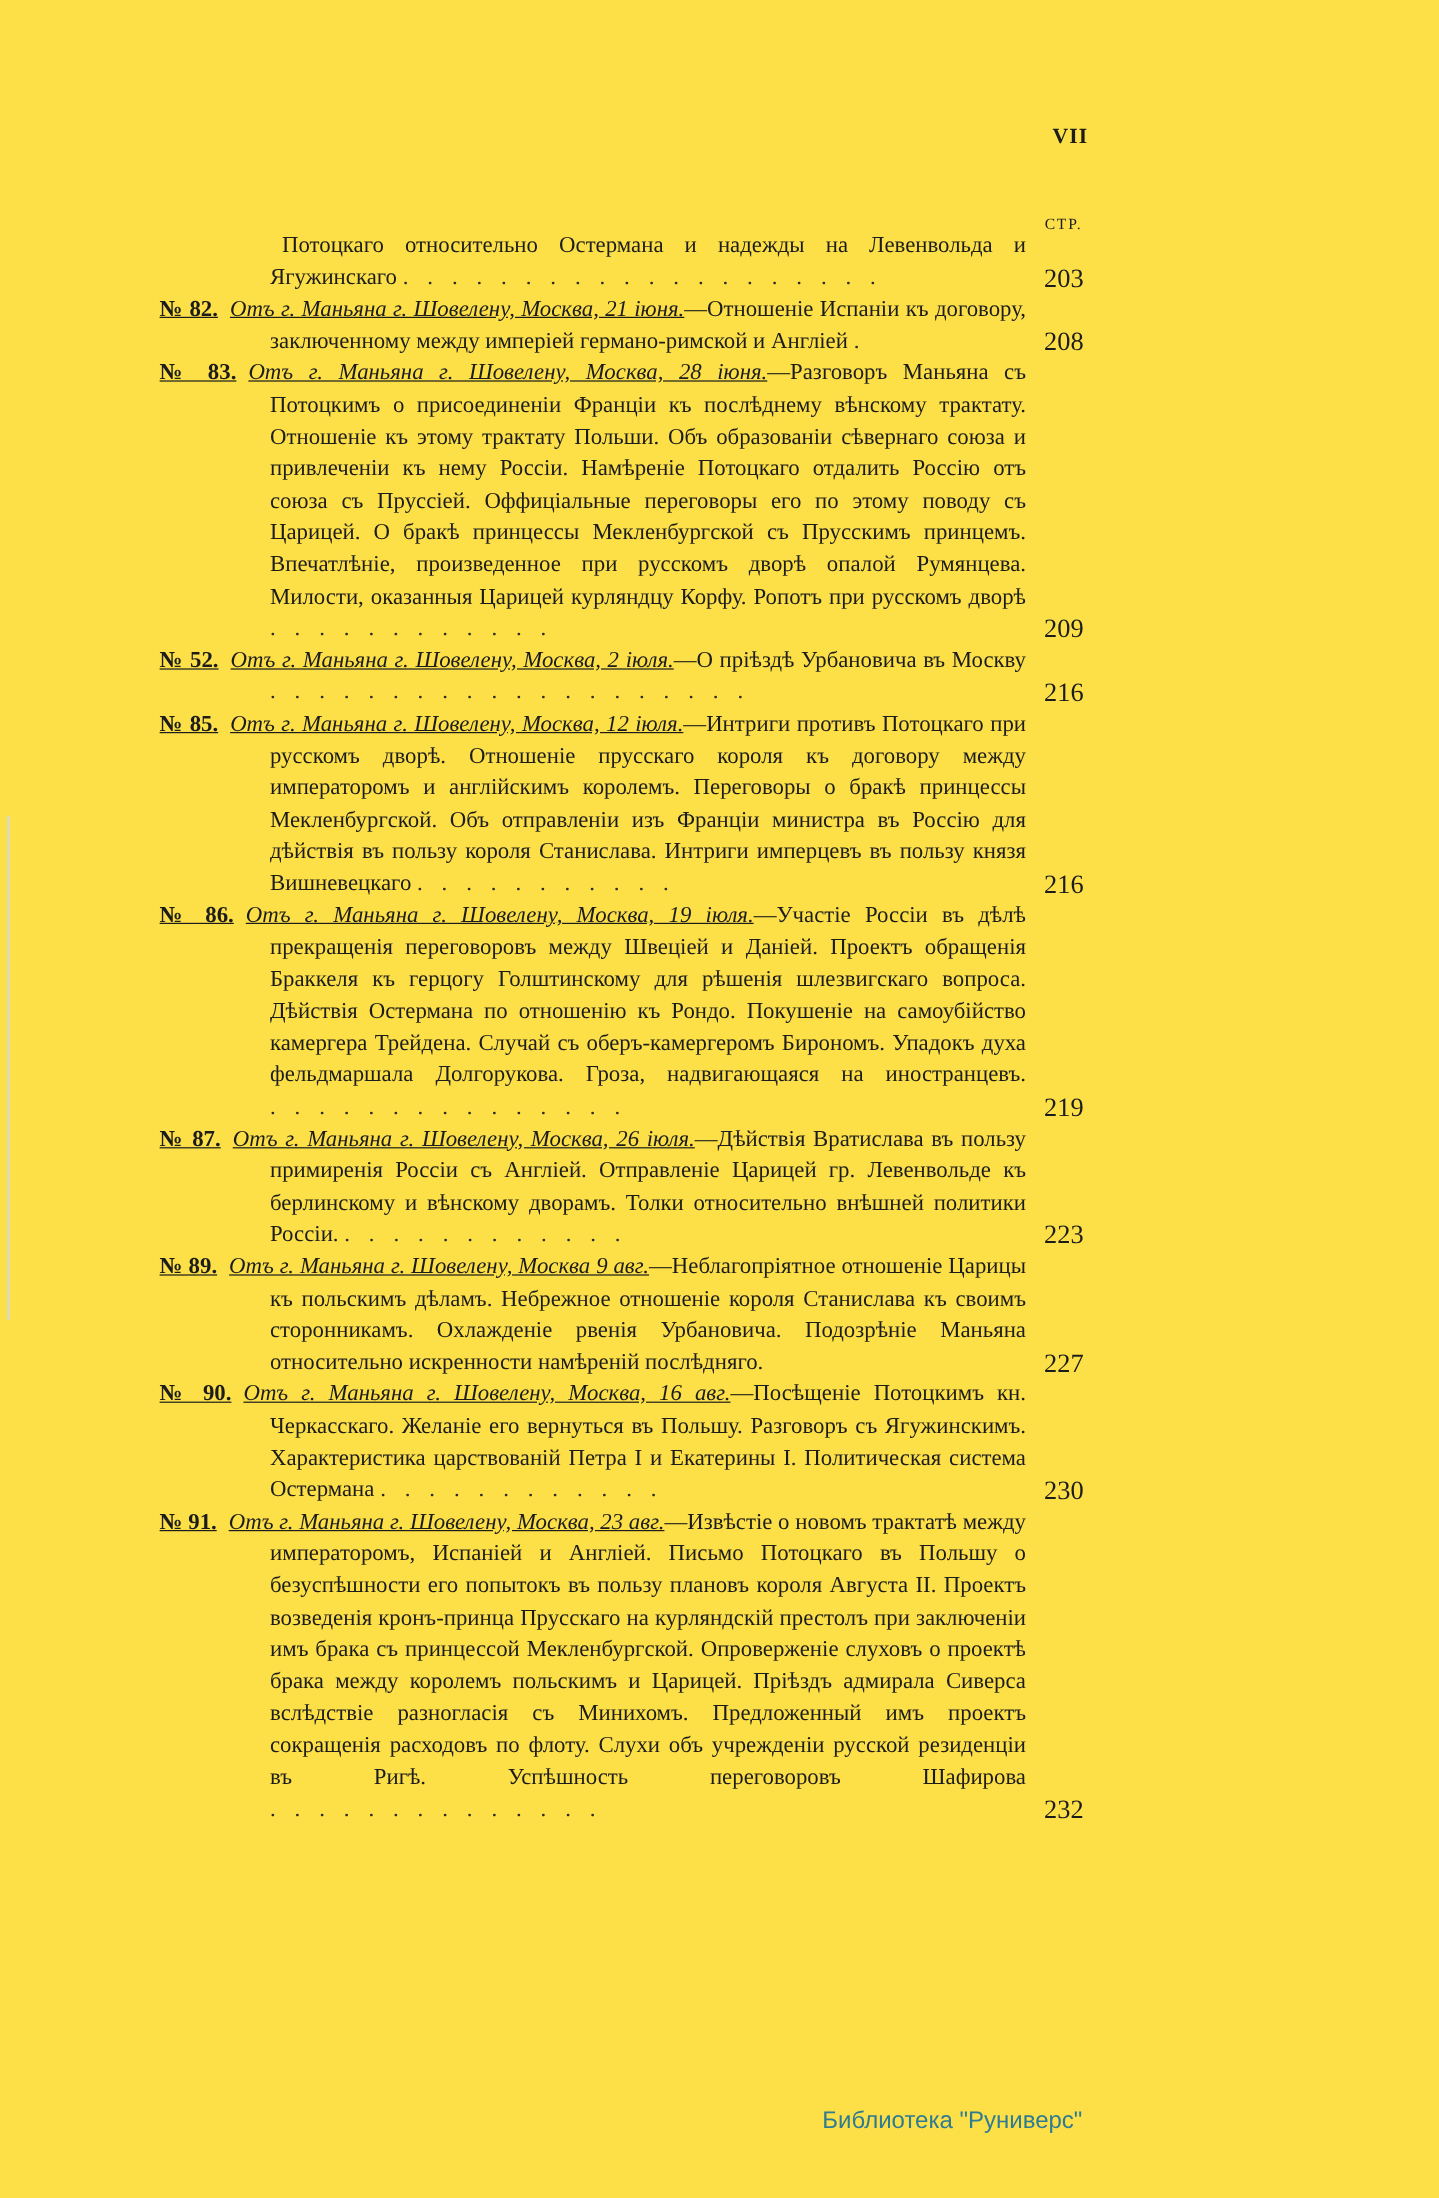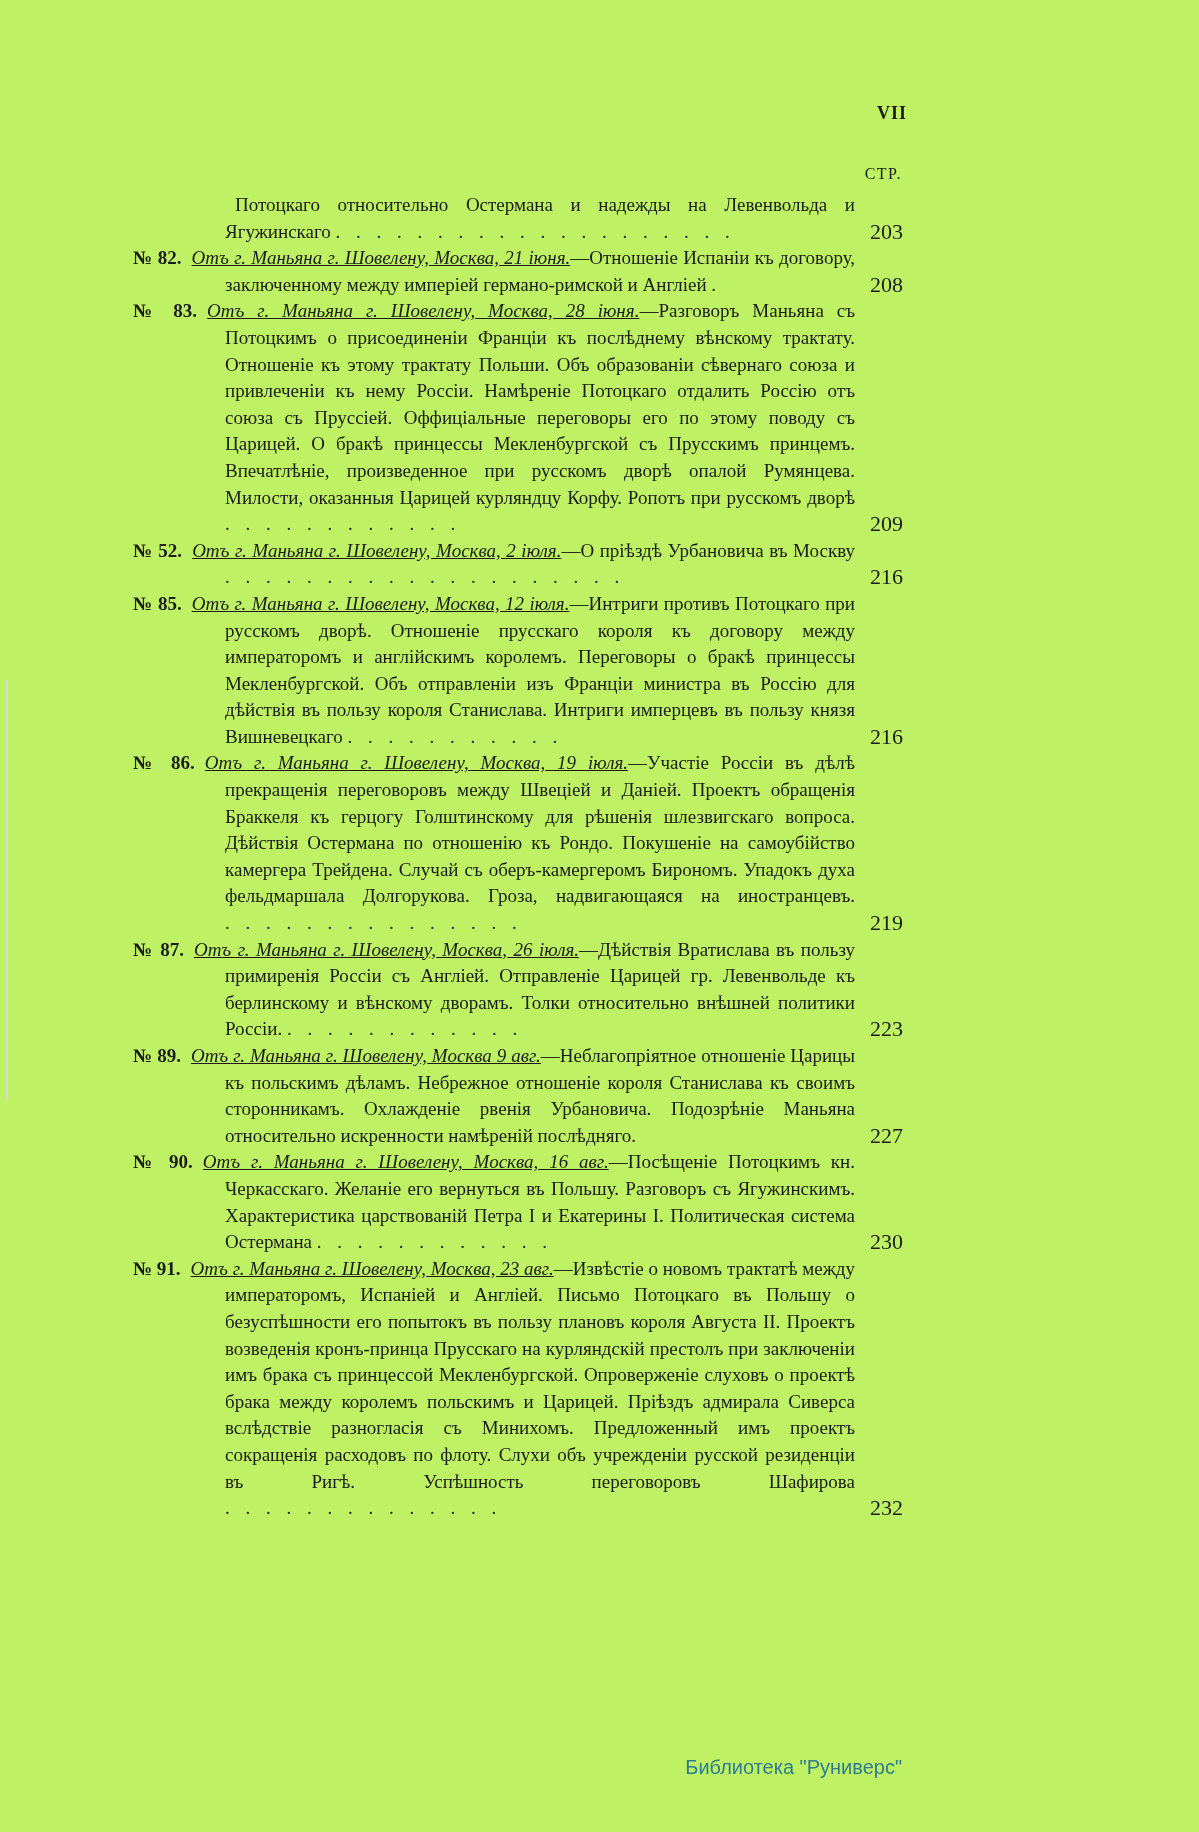--- a/index.html
+++ b/index.html
@@ -26,23 +26,23 @@
   .folio {
     position: absolute;
     top: 103px;
     right: 292px;
     font-size: 18px;
     font-weight: 600;
     letter-spacing: 1px;
   }
   .col-header {
     position: absolute;
-    top: 165px;
+    top: 179px;
     right: 297px;
-    font-size: 16px;
+    font-size: 13px;
     letter-spacing: 1.5px;
   }
   .toc {
     position: absolute;
     left: 133px;
     top: 192px;
     width: 770px;
   }
   .entry {
     position: relative;
@@ -51,20 +51,21 @@
     text-align: justify;
     padding-left: 92px;
     padding-right: 48px;
     text-indent: -92px;
   }
   .entry.cont { text-indent: 0; }
   .entry .num {
     font-weight: 700;
     margin-right: 10px;
     white-space: nowrap;
+    text-decoration: underline;
   }
   .entry .head { font-style: italic; text-decoration: underline; }
   .entry .dots {
     word-spacing: 11px;
     white-space: nowrap;
     color: #2a2a2a;
   }
   .entry .pg {
     position: absolute;
     right: 0;
@@ -78,21 +79,21 @@
     right: 297px;
     font-family: "Liberation Sans", "DejaVu Sans", sans-serif;
     font-size: 20px;
     font-weight: 500;
     color: #2f7c92;
   }
 </style>
 </head>
 <body>
 
-<div class="page" style="background: #bef264; color: rgb(28, 28, 28);">
+<div class="page" style="background: #fde047; color: rgb(28, 28, 28);">
   <div class="scan-edge"></div>
 
   <div class="folio">VII</div>
 
   <div class="col-header">СТР.</div>
 
   <div class="toc" id="entries">
   <div class="entry cont"><span class="num"></span><span class="head"></span><span class="desc">Потоцкаго относительно Остермана и надежды на Левенвольда и Ягужинскаго</span> <span class="dots">. . . . . . . . . . . . . . . . . . . .</span><span class="pg">203</span></div>
 
   <div class="entry"><span class="num">№ 82.</span><span class="head">Отъ г. Маньяна г. Шовелену, Москва, 21 іюня.</span><span class="desc">—Отношеніе Испаніи къ договору, заключенному между имперіей германо-римской и Англіей</span> <span class="dots">.</span><span class="pg">208</span></div>

